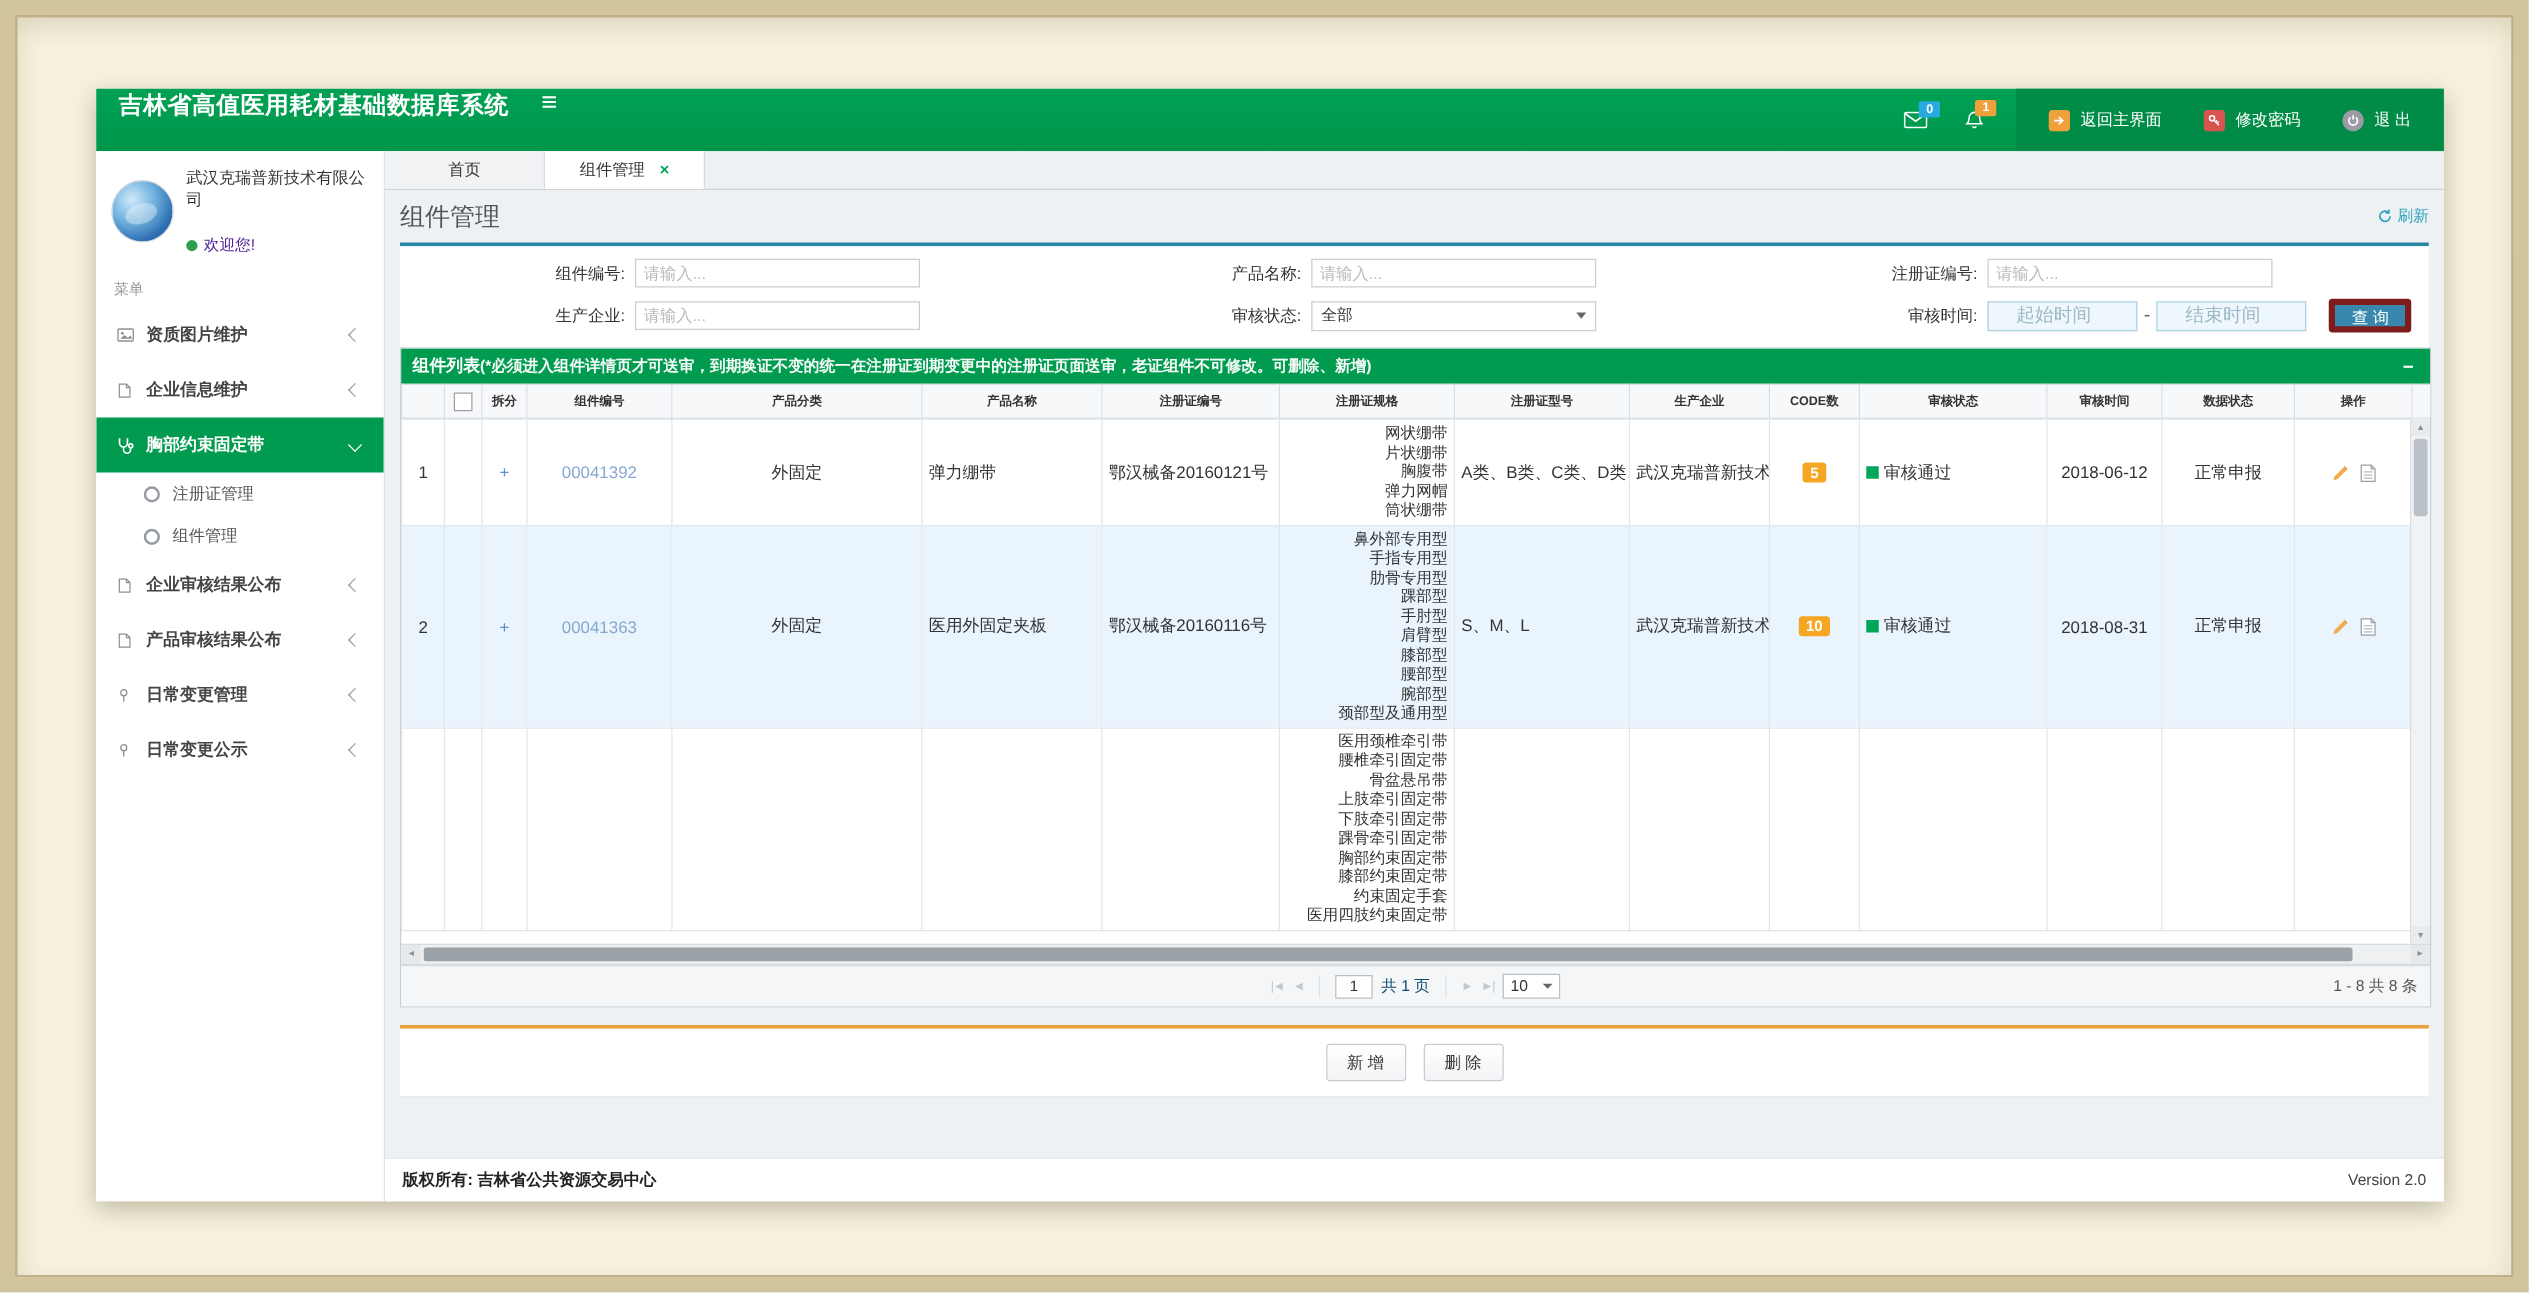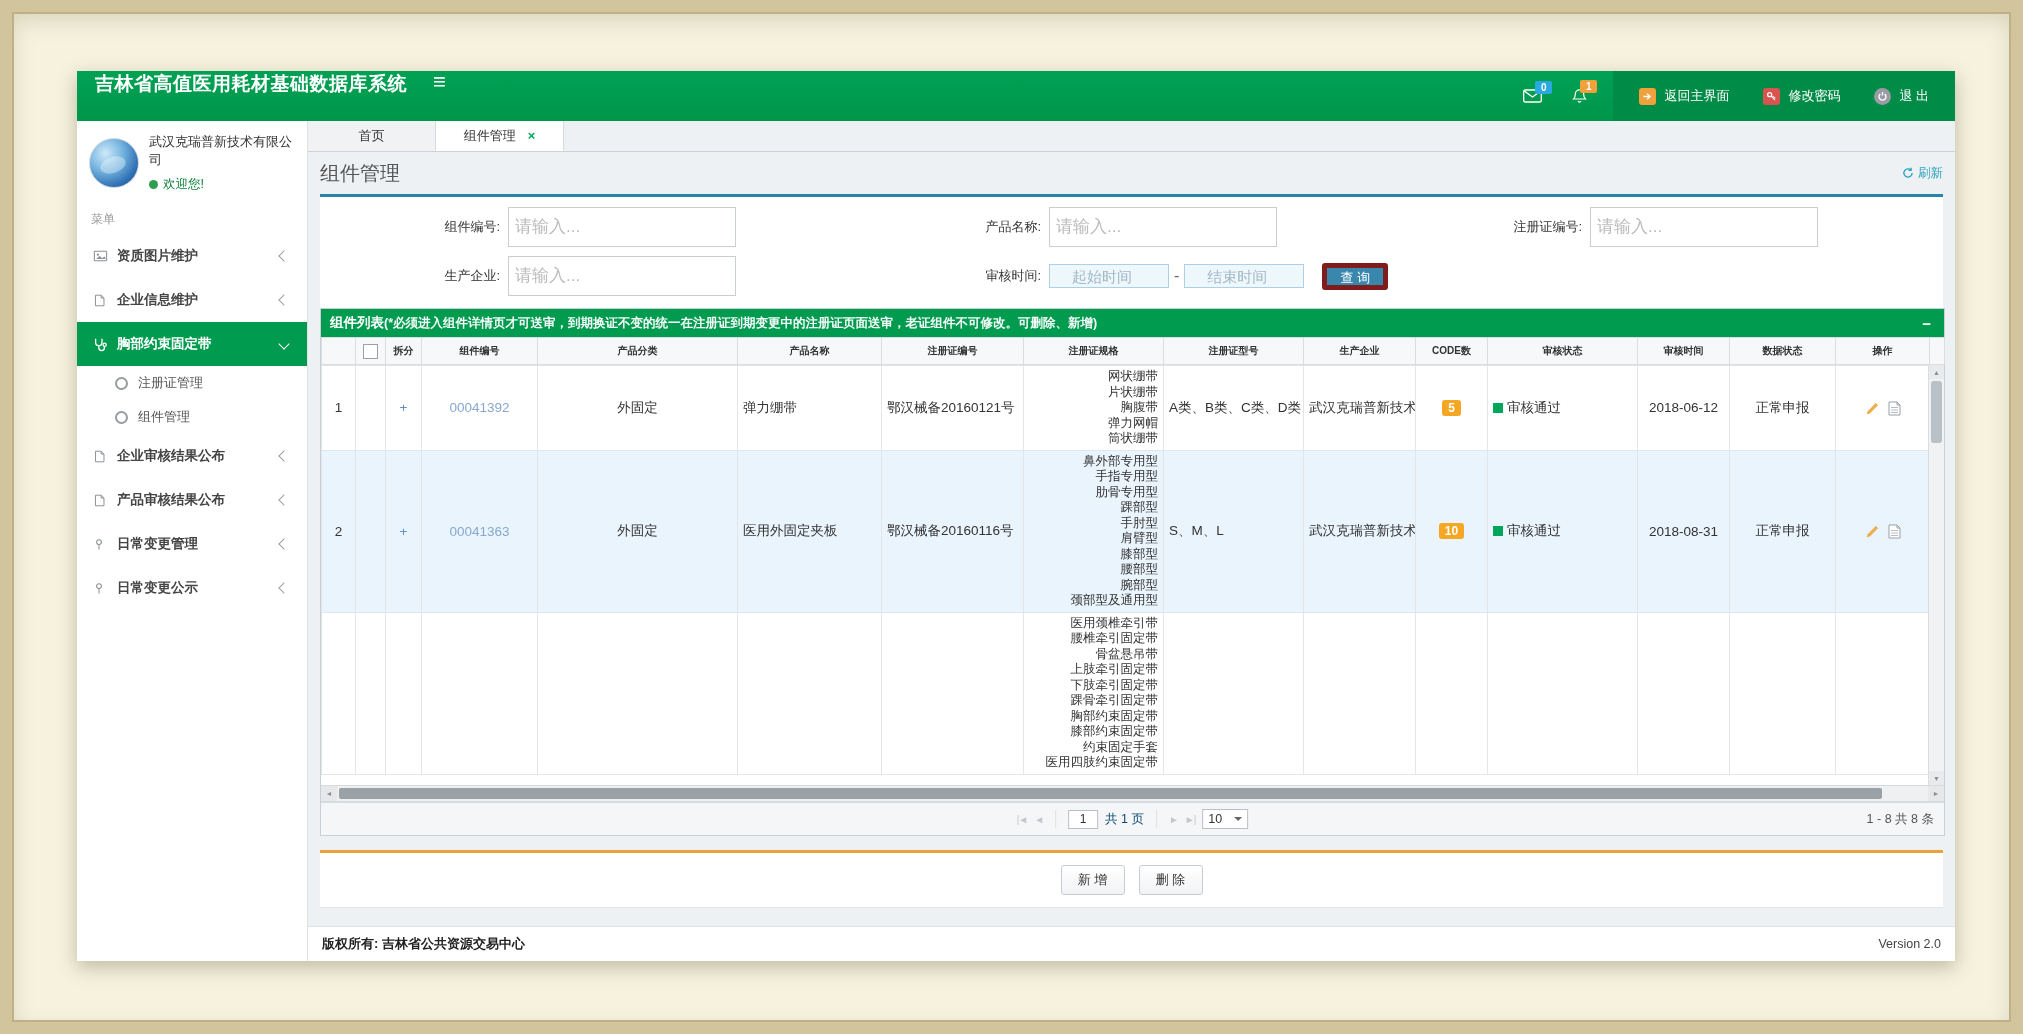--- a/index.html
+++ b/index.html
@@ -31,21 +31,21 @@
   .body-row{flex:1;display:flex;min-height:0}
 
   
   .sidebar{width:230px;background:#fff;border-right:1px solid #dde2e6;flex:0 0 230px;overflow:hidden}
   .user-card{display:flex;align-items:center;gap:10px;padding:12px 12px 10px 12px}
   .avatar{width:48px;height:48px;border-radius:50%;flex:0 0 48px;border:1px solid #cfd6db;
           background:radial-gradient(circle at 32% 30%,#cfeafa,#6fb0dd 40%,#2f6fb4 72%,#1d4f8a);position:relative;overflow:hidden}
   .avatar::after{content:"";position:absolute;left:10px;top:18px;width:26px;height:16px;border-radius:50%;
           background:rgba(255,255,255,.35);transform:rotate(-18deg)}
   .uc-company{font-size:13px;color:#333;line-height:1.35}
-  .uc-welcome{font-size:12.5px;color:#15803d;margin-top:8px;display:flex;align-items:center;gap:5px}
+  .uc-welcome{font-size:12.5px;color:#4c1d95;margin-top:20px;display:flex;align-items:center;gap:5px}
   .gdot{width:9px;height:9px;border-radius:50%;background:#2e9e4f;display:inline-block}
   .menu-label{font-size:12px;color:#999;padding:8px 14px 6px}
   .menu-item{height:44px;display:flex;align-items:center;padding:0 16px;cursor:pointer;color:#444}
   .mi-icon{width:24px;color:#8a9096;display:inline-flex}
   .mi-label{flex:1;font-size:13.5px;font-weight:bold}
   .chev{width:7px;height:7px;border-left:1.6px solid #9aa0a6;border-bottom:1.6px solid #9aa0a6;display:inline-block;margin-right:3px}
   .chev.left{transform:rotate(45deg)}
   .chev.down{transform:rotate(-45deg)}
   .menu-item.active{background:#009b4f;color:#fff}
   .menu-item.active .mi-icon{color:#fff}
@@ -64,21 +64,21 @@
   .content{flex:1;padding:0 12px;display:flex;flex-direction:column;min-height:0}
   .page-head{height:42px;display:flex;align-items:center;justify-content:space-between}
   .page-title{font-size:20px;color:#555}
   .refresh{display:inline-flex;align-items:center;gap:4px;color:#2ea3bd;font-size:12.5px;cursor:pointer}
   .title-rule{border-top:3px solid #2786a5}
 
   
   .search-panel{background:#fff;padding:10px 0 12px;display:grid;grid-template-columns:repeat(3,1fr);row-gap:9px}
   .fgroup{display:flex;align-items:center}
   .flabel{width:180px;text-align:right;font-size:13px;color:#333;padding-right:8px;white-space:nowrap}
-  .tinput{width:228px;height:40px;border:1px solid #c9ced3;font-size:17px;padding:0 6px;color:#333;box-sizing:border-box}
+  .tinput{width:228px;height:23px;border:1px solid #c9ced3;font-size:13px;padding:0 6px;color:#333;box-sizing:border-box}
   .tinput::placeholder{color:#bbb}
   .date-input{width:120px;height:24px;border:1px solid #aed0e4;background:#eef7fc;font-size:15px;padding:0 22px;color:#333;box-sizing:border-box}
   .date-input::placeholder{color:#9fb8c6}
   .rsep{margin:0 5px;color:#666}
   .sel{width:228px;height:24px;border:1px solid #c9ced3;background:#fff;display:inline-flex;align-items:center;
        justify-content:space-between;padding:0 7px;font-size:12.5px;color:#333;box-sizing:border-box;cursor:pointer}
   .caret{width:0;height:0;border-left:4px solid transparent;border-right:4px solid transparent;border-top:5px solid #666}
   .qbtn{margin-left:18px;width:66px;height:27px;background:#3a87ad;color:#fff;border:5px solid #7f1d1d;border-radius:3px;
         font-size:13px;cursor:pointer;font-family:inherit}
 
@@ -327,20 +327,27 @@
           </span>
           <span class="fgroup">
             <span class="flabel">注册证编号:</span>
             <input class="tinput" placeholder="请输入..." style="">
           </span>
           <span class="fgroup">
             <span class="flabel">生产企业:</span>
             <input class="tinput" placeholder="请输入..." style="">
           </span>
           <span class="fgroup">
+            <span class="flabel">审核状态:</span>
+            <span class="sel">
+              <span>全部</span>
+              <span class="caret"></span>
+            </span>
+          </span>
+          <span class="fgroup">
             <span class="flabel">审核时间:</span>
             <input class="date-input" placeholder="起始时间" style="">
             <span class="rsep">-</span>
             <input class="date-input" placeholder="结束时间" style="">
             <button class="qbtn">查 询</button>
           </span>
         </div>
 
         <div class="grid">
           <div class="panel-head">

